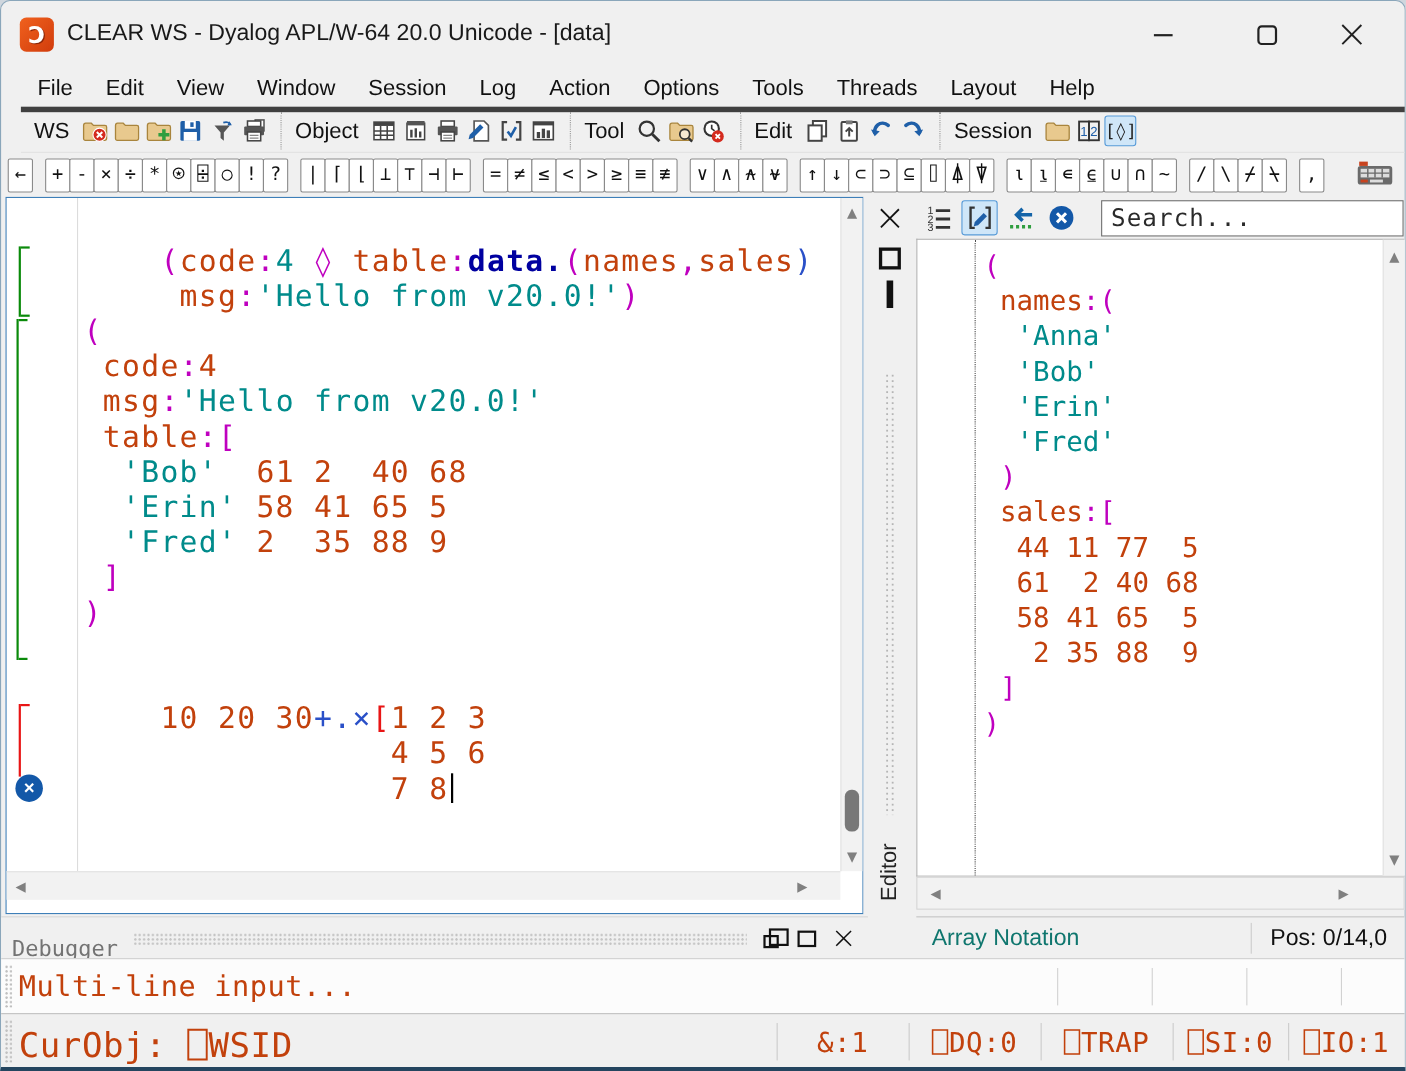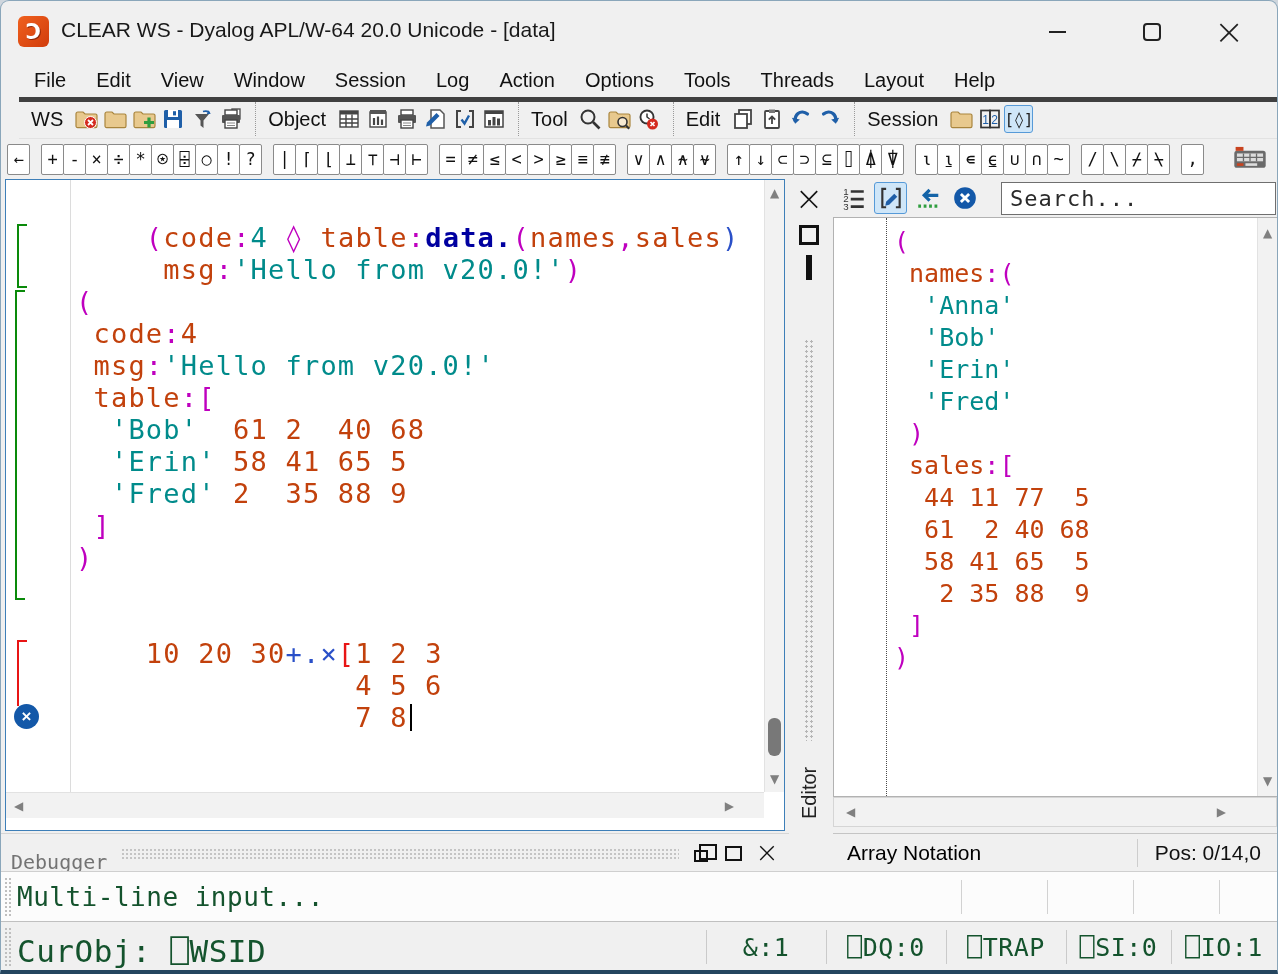--- a/index.html
+++ b/index.html
@@ -80,39 +80,39 @@
   .ed-icon.active { background:#cfe6f8; border:1px solid #569ad8; }
   .ed-search { position:absolute; left:168px; right:1px; top:3px; height:33px; border:1px solid #6f6f6f; background:#fff;
                font-family:"DejaVu Sans Mono","DejaVu Sans",monospace; font-size:22px; color:#000000; padding:0 8px; letter-spacing:1px; }
   .ed-search::placeholder { color:#2a2a2a; opacity:1; }
   .ed-content { position:absolute; left:832px; top:216px; right:0; height:580px; background:#fff; border:1px solid #b2b2b2; border-right:none; }
   .indent-guide { position:absolute; left:52px; top:0; bottom:0; border-left:1px dotted #4a4a4a; }
   .editor-lines { position:absolute; left:60px; top:8px; }
   .editor-lines .code-line { font-size:25px; line-height:32px; }
   .ed-hscroll { position:absolute; left:832px; top:796px; right:0; height:30px; background:#f2f2f2; border:1px solid #d5d5d5; }
   .ed-status { position:absolute; left:832px; top:832px; right:0; height:38px; background:#f0f0f0; border-top:1px solid #c4c4c4; }
-  .ed-status-left { position:absolute; left:14px; top:7px; font-size:21px; color:#000000; }
+  .ed-status-left { position:absolute; left:14px; top:7px; font-size:21px; color:#0f766e; }
   .ed-status-sep { position:absolute; left:304px; top:5px; height:28px; width:1px; background:#cdcdcd; }
   .ed-status-right { position:absolute; right:16px; top:7px; font-size:21px; color:#111; }
   
   .debugger-bar { position:absolute; left:0; top:832px; width:788px; height:38px; background:#f0f0f0; border-top:1px solid #d6d6d6; }
   .dbg-title { position:absolute; left:10px; top:16px; font-size:20px; color:#737373; font-family:"DejaVu Sans Mono","DejaVu Sans",monospace; }
   .dbg-texture { position:absolute; left:120px; right:110px; top:14px; height:11px;
                  background-image:radial-gradient(#c4c4c4 1px, transparent 1.2px); background-size:4px 4px; }
   .dbg-btn { position:absolute; top:5px; width:28px; height:28px; display:flex; align-items:center; justify-content:center; }
   .dbg-restore { right:74px; } .dbg-max { right:42px; } .dbg-close { right:8px; }
   .restore-glyph { position:relative; width:14px; height:12px; border:2.5px solid #111; margin-top:5px; }
   .restore-glyph::before { content:""; position:absolute; left:3px; top:-8px; width:14px; height:12px; border:2.5px solid #111; border-left-width:2.5px; }
   .max-glyph2 { width:17px; height:15px; border:2.5px solid #111; }
   .x-glyph { font-size:28px; font-weight:300; color:#111; font-family:"DejaVu Sans",sans-serif; line-height:26px; }
   
   .input-bar { position:absolute; left:0; top:870px; width:100%; height:50px; background:#fcfcfc; border-top:1px solid #cfcfcf; }
   .grip { position:absolute; left:3px; top:5px; bottom:5px; width:7px;
           background-image:radial-gradient(#bfbfbf 1px, transparent 1.2px); background-size:4px 4px; }
-  .mono-big { font-family:"DejaVu Sans Mono","DejaVu Sans",monospace; font-size:26px; color:#14532d; letter-spacing:0.5px; }
+  .mono-big { font-family:"DejaVu Sans Mono","DejaVu Sans",monospace; font-size:26px; color:#c2410c; letter-spacing:0.5px; }
   .input-msg { position:absolute; left:16px; top:10px; }
   .vsep { position:absolute; top:8px; height:34px; width:1px; background:#d2d2d2; }
   .ins-cell { position:absolute; left:960px; width:86px; top:10px; text-align:center;margin-top:44px; }
   .status-bar { position:absolute; left:0; top:920px; width:100%; height:50px; background:#f0f0f0; border-top:1px solid #c0c0c0; }
   .status-left { position:absolute; left:16px; top:11px; font-size:31px; }
   .status-cell { position:absolute; top:11px; font-size:25px; text-align:center; }
 </style>
 </head>
 <body>
 

